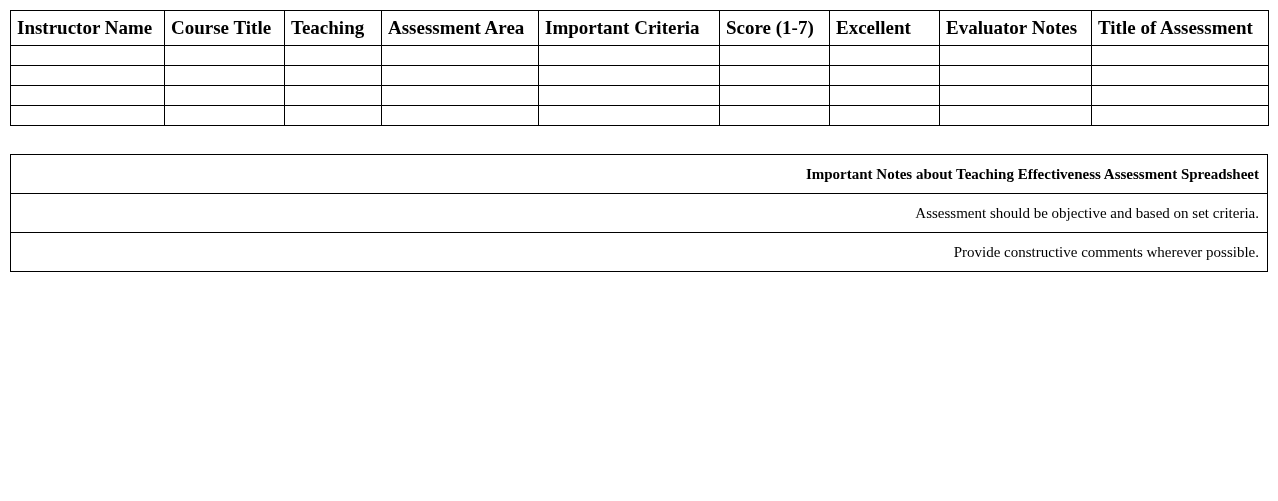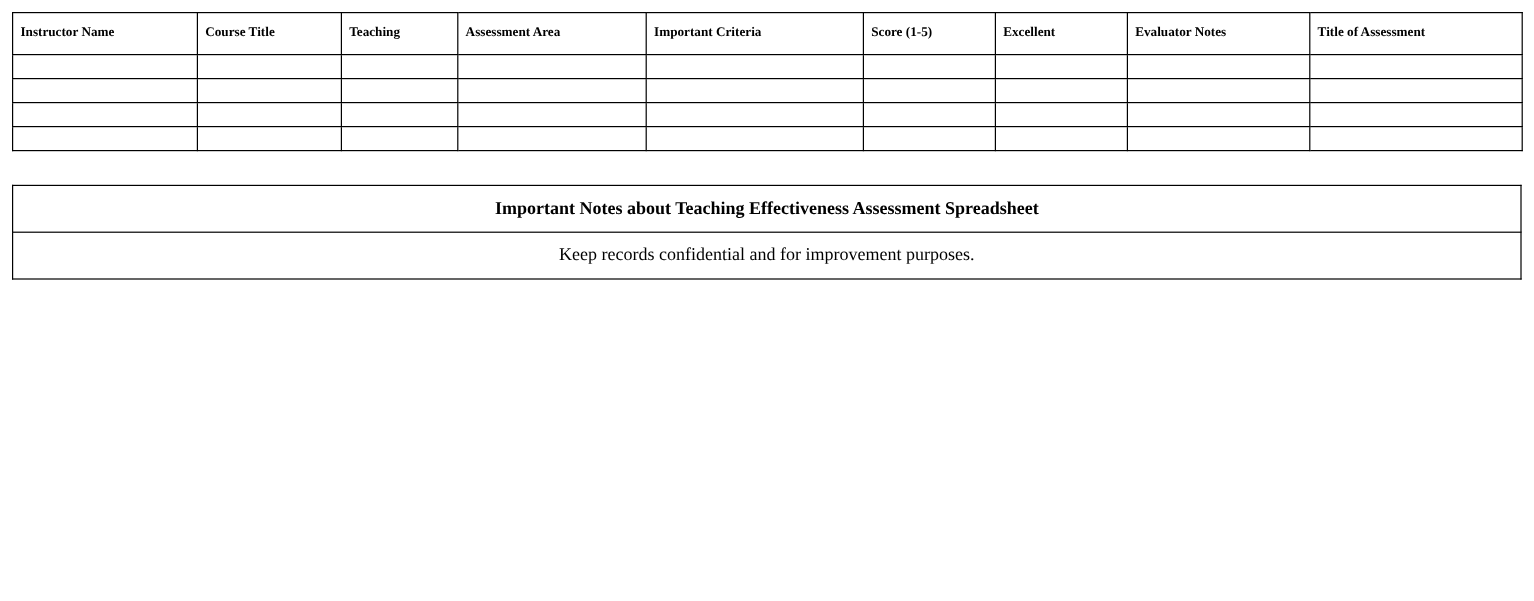--- a/index.html
+++ b/index.html
@@ -26,21 +26,21 @@
     table-layout: fixed;
   }
   .assessment-table {
     width: 1258px;
     margin: 0;
   }
   .assessment-table th,
   .assessment-table td {
     border: 1px solid #000000;
     padding: 3px 6px;
-    font-size: 11px;
+    font-size: 19px;
     vertical-align: middle;
     text-align: left;
     line-height: 1.45;
   }
   .assessment-table th {
     font-weight: bold;
     height: 28px;
   }
   .assessment-table td.data-cell {
     height: 17px;
@@ -50,21 +50,21 @@
     height: 28px;
   }
   .notes-table {
     width: 1258px;
   }
   .notes-table td {
     border: 1px solid #000000;
     padding: 6px 8px;
     font-size: 15px;
     line-height: 1.5;
-    text-align: center;
+    text-align: right;
     height: 26px;
   }
   .notes-table td.notes-title {
     font-weight: bold;
   }
 </style>
 </head>
 <body>
 
 <div class="page">
@@ -81,21 +81,21 @@
       <col style="width:152px">
       <col style="width:177px">
     </colgroup>
     <thead>
       <tr>
         <th>Instructor Name</th>
         <th>Course Title</th>
         <th>Teaching</th>
         <th>Assessment Area</th>
         <th>Important Criteria</th>
-        <th>Score (1-5)</th>
+        <th>Score (1-7)</th>
         <th>Excellent</th>
         <th>Evaluator Notes</th>
         <th>Title of Assessment</th>
       </tr>
     </thead>
     <tbody>
       <tr>
         <td class="data-cell"></td>
         <td class="data-cell"></td>
         <td class="data-cell"></td>
@@ -143,18 +143,21 @@
   </table>
 
   <div class="spacer"></div>
 
   <table class="notes-table">
     <tbody>
       <tr>
         <td class="notes-title">Important Notes about Teaching Effectiveness Assessment Spreadsheet</td>
       </tr>
       <tr>
-        <td>Keep records confidential and for improvement purposes.</td>
+        <td>Assessment should be objective and based on set criteria.</td>
+      </tr>
+      <tr>
+        <td>Provide constructive comments wherever possible.</td>
       </tr>
     </tbody>
   </table>
 
 </div>
 
 </body></html>

